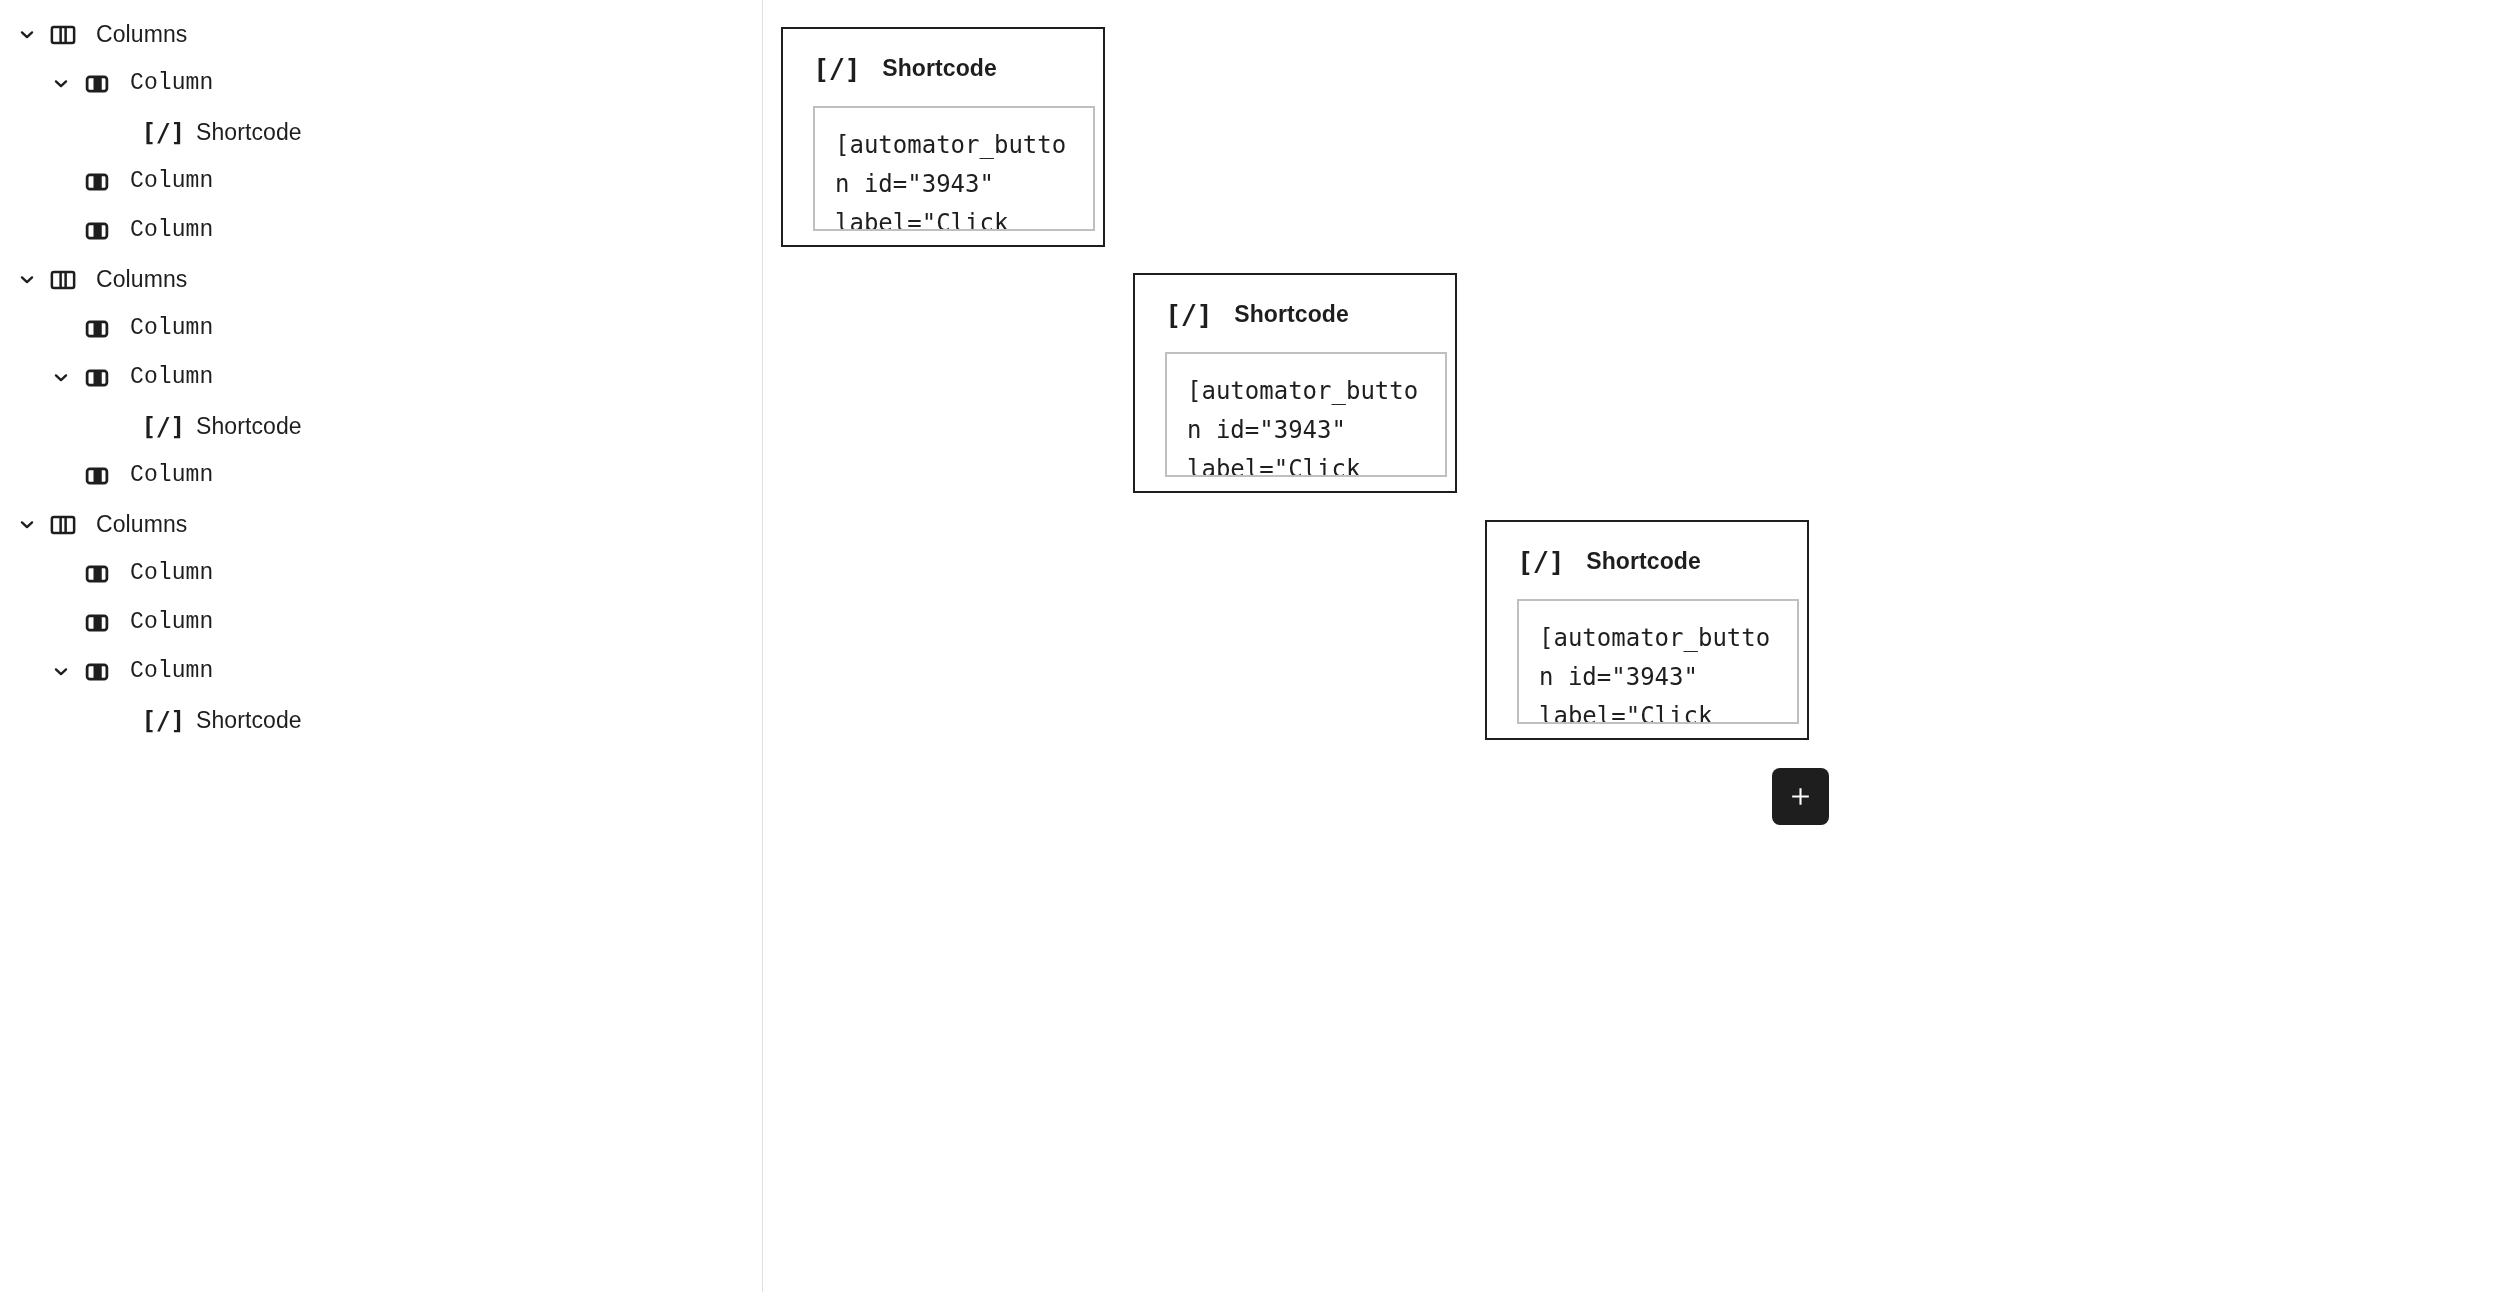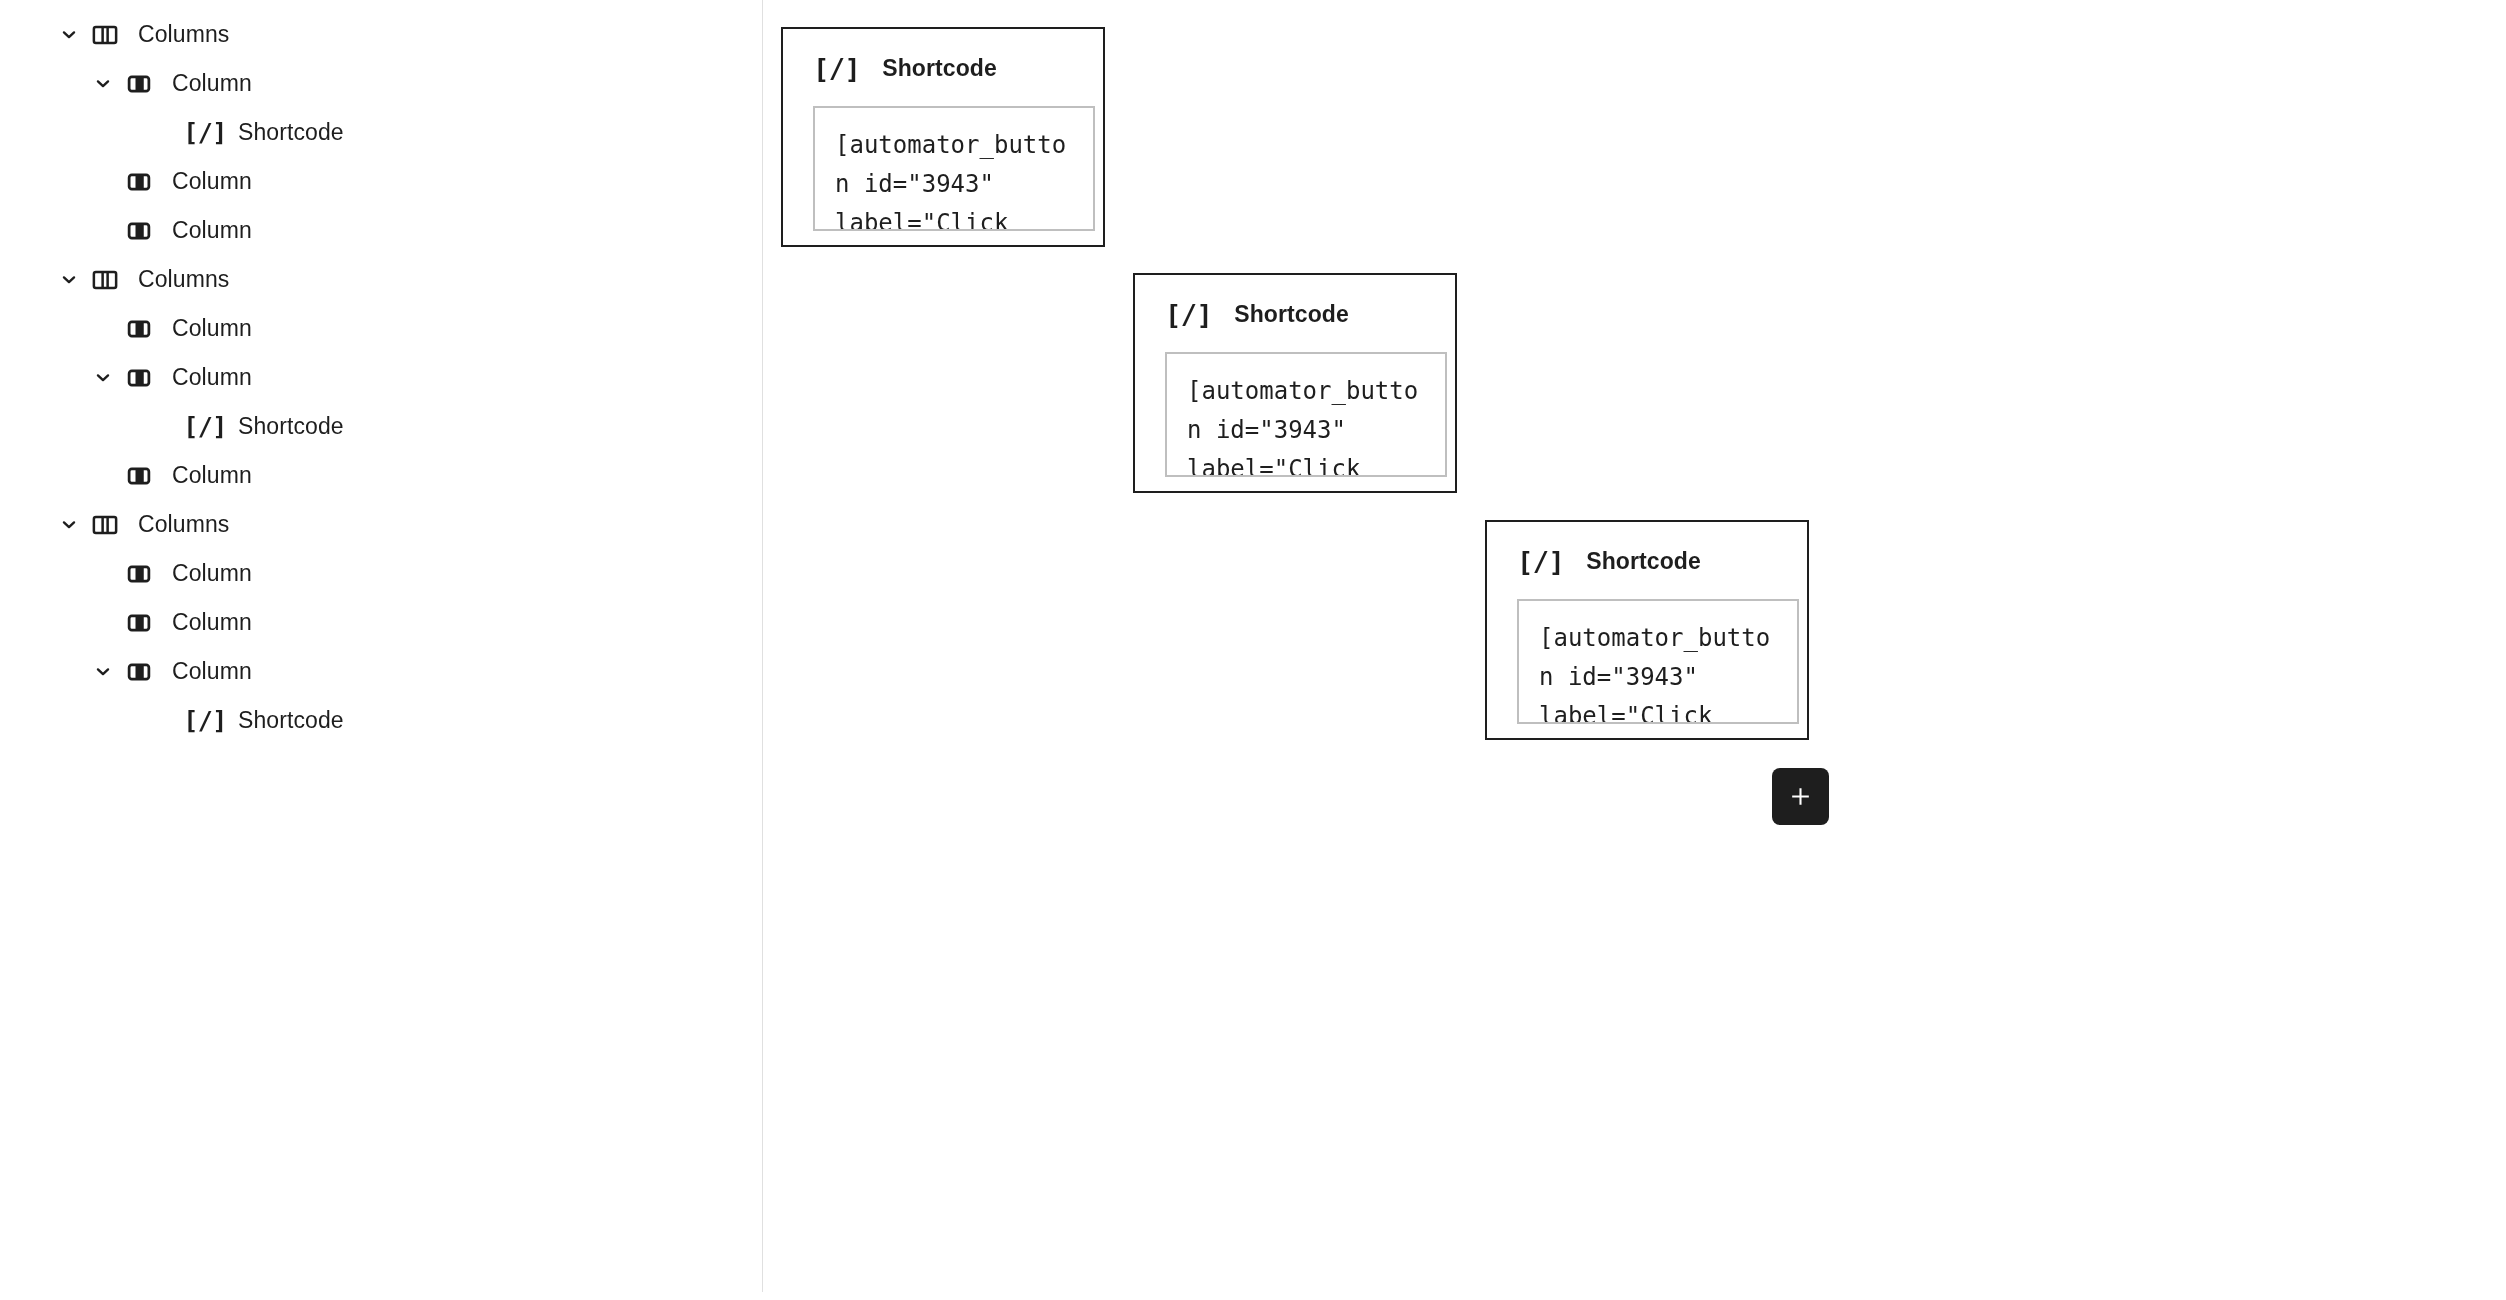--- a/index.html
+++ b/index.html
@@ -24,21 +24,20 @@
   }
 
   
   #sidebar {
     width: 763px;
     flex: 0 0 763px;
     position: relative;
     background: #fff;
     padding-top: 10px;
     box-sizing: border-box;
-    padding-left: 42px;
   }
   #sidebar-divider {
     position: absolute;
     left: 762px;
     top: 0;
     width: 2px;
     height: 1292px;
     background: #e0e0e0;
   }
 
@@ -46,21 +45,21 @@
     display: flex;
     align-items: center;
     height: 49px;
     box-sizing: border-box;
     cursor: pointer;
     position: relative;
   }
 
   
   .lvl-0 { padding-left: 12px; }
-  .lvl-1 { padding-left: 46px; }
+  .lvl-1 { padding-left: 46px; font-family: Liberation Mono, monospace; }
   .lvl-2 { padding-left: 112px; }
 
   
   .chevron {
     width: 30px;
     height: 30px;
     flex: 0 0 30px;
     display: flex;
     align-items: center;
     justify-content: center;

